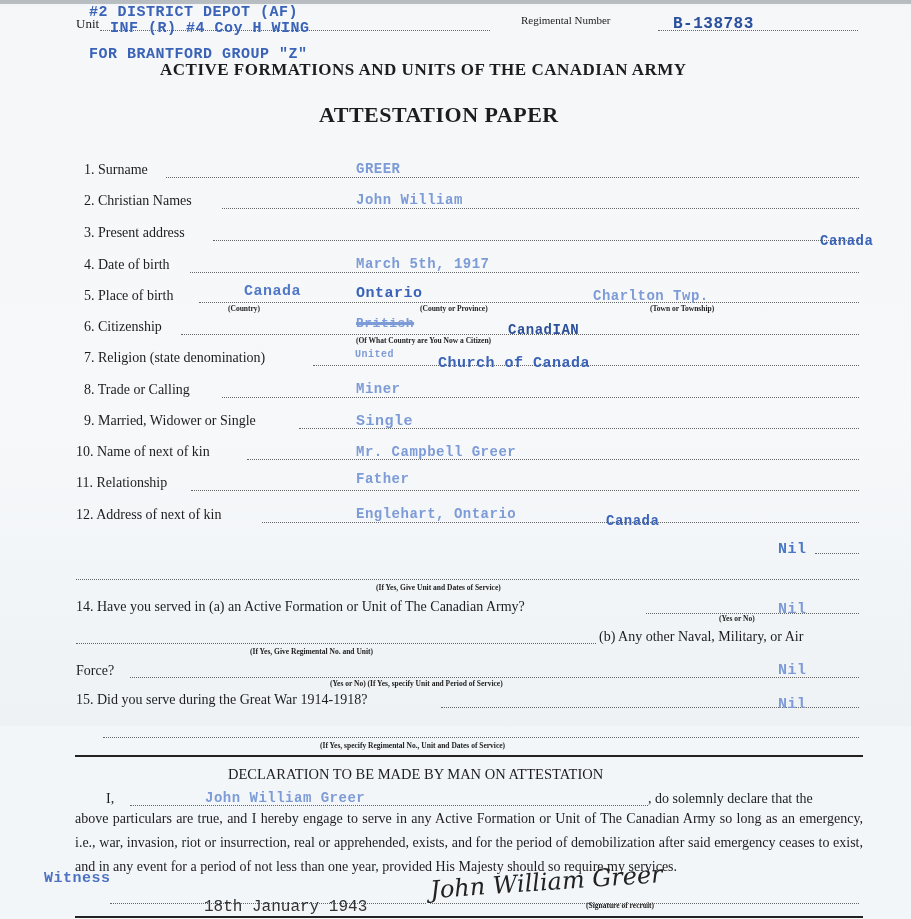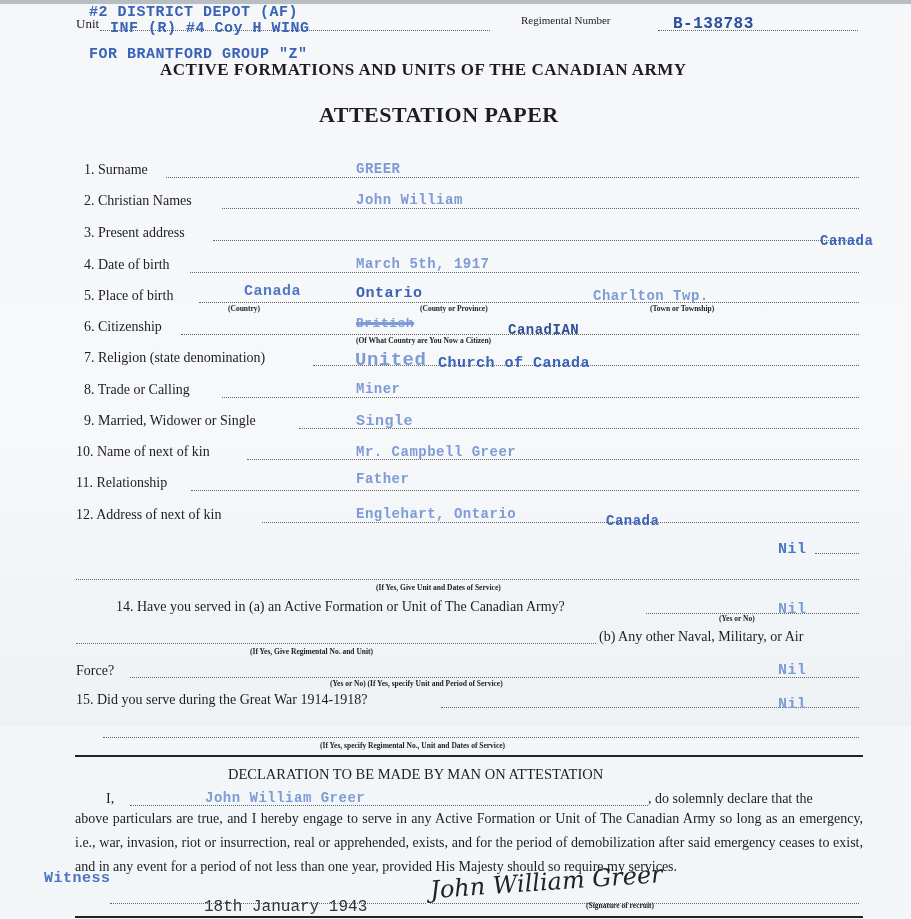--- a/index.html
+++ b/index.html
@@ -79,21 +79,21 @@
   <div class="caption" style="left:650px;top:304px;">(Town or Township)</div>
 
   <div class="abs label" style="left:84px;top:319px;"><span>6.</span> <span>Citizenship</span></div>
   <div class="dots" style="left:181px;top:334px;width:678px;"></div>
   <div class="abs type faint" style="left:356px;top:316px;font-size:13px;text-decoration:line-through;text-decoration-thickness:3px;">British</div>
   <div class="abs type" style="left:508px;top:322px;font-size:14px;color:#2c4f9a;">CanadIAN</div>
   <div class="caption" style="left:356px;top:336px;">(Of What Country are You Now a Citizen)</div>
 
   <div class="abs label" style="left:84px;top:350px;"><span>7.</span> <span>Religion (state denomination)</span></div>
   <div class="dots" style="left:313px;top:365px;width:546px;"></div>
-  <div class="abs type faint" style="left:355px;top:349px;font-size:19px;">United</div>
+  <div class="abs type faint" style="left:355px;top:349px;font-size:10px;">United</div>
   <div class="abs type" style="left:438px;top:355px;font-size:15px;">Church of Canada</div>
 
   <div class="abs label" style="left:84px;top:382px;"><span>8.</span> <span>Trade or Calling</span></div>
   <div class="dots" style="left:222px;top:397px;width:637px;"></div>
   <div class="abs type faint" style="left:356px;top:381px;font-size:14px;">Miner</div>
 
   <div class="abs label" style="left:84px;top:413px;"><span>9.</span> <span>Married, Widower or Single</span></div>
   <div class="dots" style="left:299px;top:428px;width:560px;"></div>
   <div class="abs type faint" style="left:356px;top:413px;font-size:15px;">Single</div>
 
@@ -108,21 +108,21 @@
   <div class="abs label" style="left:76px;top:507px;"><span>12.</span> <span>Address of next of kin</span></div>
   <div class="dots" style="left:262px;top:522px;width:597px;"></div>
   <div class="abs type faint" style="left:356px;top:506px;font-size:14px;">Englehart, Ontario</div>
   <div class="abs type" style="left:606px;top:513px;font-size:14px;">Canada</div>
 
   <div class="abs type" style="left:778px;top:541px;font-size:15px;color:#4a78c8;">Nil</div>
   <div class="dots" style="left:815px;top:553px;width:44px;"></div>
   <div class="dots" style="left:76px;top:579px;width:783px;"></div>
   <div class="caption" style="left:376px;top:583px;">(If Yes, Give Unit and Dates of Service)</div>
 
-  <div class="abs label" style="left:76px;top:599px;margin-left:40px;"><span>14.</span> <span>Have you served in (a) an Active Formation or Unit of The Canadian Army?</span></div>
+  <div class="abs label" style="left:76px;top:599px;"><span>14.</span> <span>Have you served in (a) an Active Formation or Unit of The Canadian Army?</span></div>
   <div class="dots" style="left:646px;top:613px;width:213px;"></div>
   <div class="abs type faint" style="left:778px;top:601px;font-size:15px;">Nil</div>
   <div class="caption" style="left:719px;top:614px;">(Yes or No)</div>
 
   <div class="dots" style="left:76px;top:643px;width:520px;"></div>
   <div class="abs label" style="left:599px;top:629px;">(b) Any other Naval, Military, or Air</div>
   <div class="caption" style="left:250px;top:647px;">(If Yes, Give Regimental No. and Unit)</div>
 
   <div class="abs label" style="left:76px;top:663px;">Force?</div>
   <div class="dots" style="left:130px;top:677px;width:729px;"></div>

